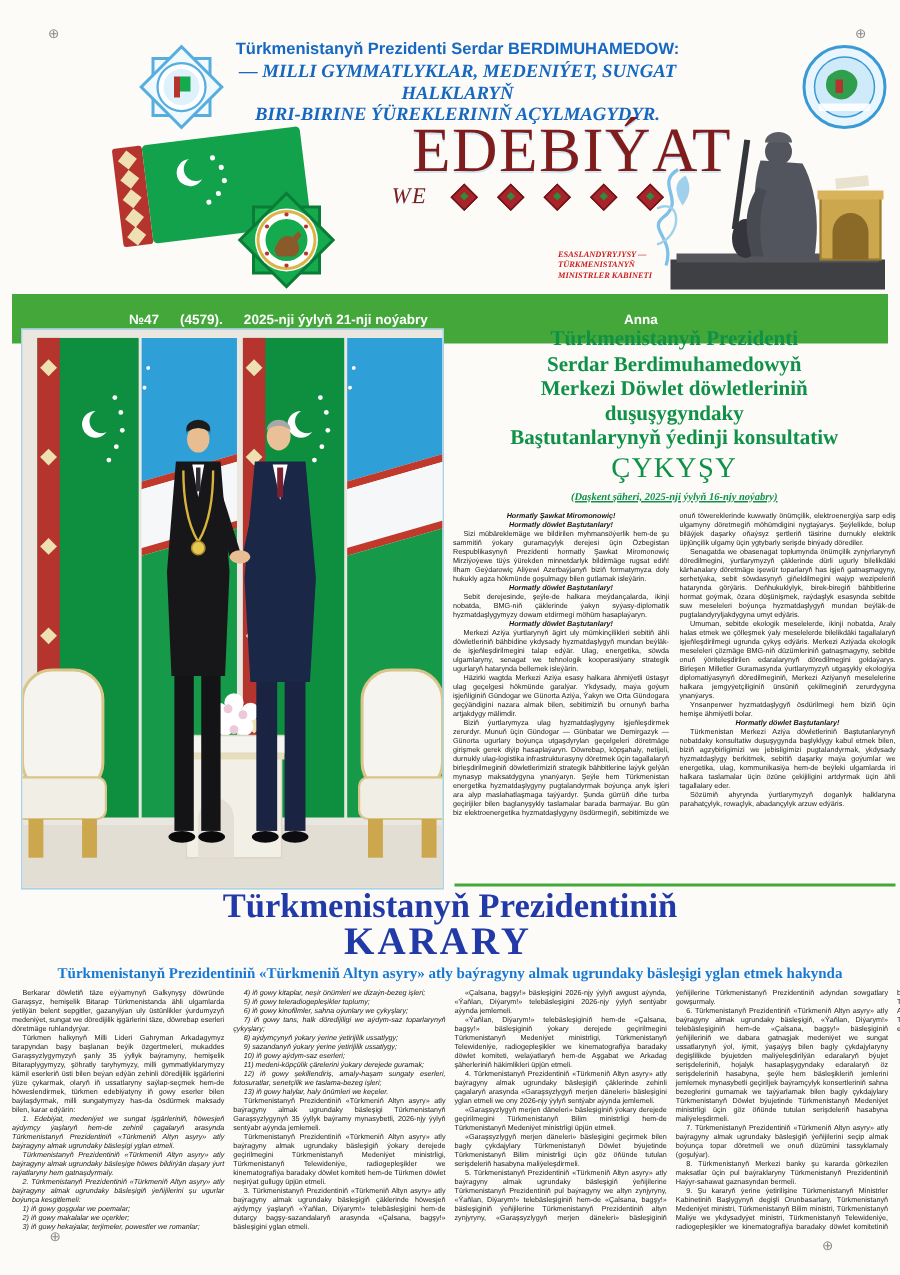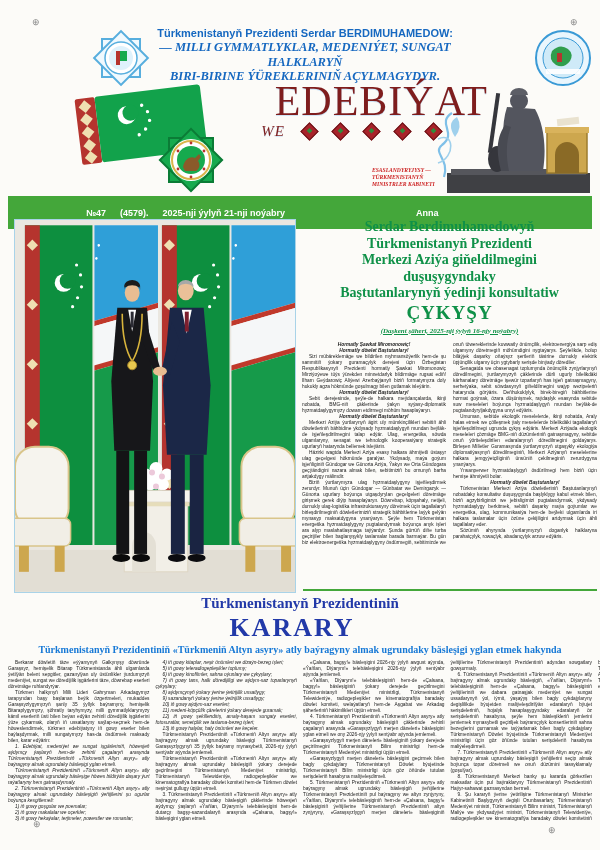--- a/index.html
+++ b/index.html
@@ -25,28 +25,28 @@
   .issuebar{position:absolute;left:8px;top:196px;width:584px;height:33px;background:#44a73a;color:#fff;font-weight:bold;font-size:9px;display:flex;align-items:center;}
   .issuebar span{margin-right:14px;white-space:nowrap;}
   .issue-no{margin-left:78px;}
   .issue-day{position:absolute;left:408px;}
   
   .photo{position:absolute;left:14px;top:219px;width:282px;height:374px;border:1px solid #a9d3e8;box-sizing:border-box;background:#eae7e0;}
   .photo svg{display:block;width:100%;height:100%;}
   
   .speech{position:absolute;left:302px;top:219px;width:295px;}
   .sp-headline{font-family:"Liberation Serif",serif;font-weight:bold;color:#0f9148;text-align:center;font-size:14px;line-height:16.5px;}
-  .sp-title{font-family:"Liberation Serif",serif;font-weight:bold;color:#0f9148;text-align:center;font-size:19px;line-height:22px;letter-spacing:1px;}
+  .sp-title{font-family:"Liberation Serif",serif;font-weight:normal;color:#0f9148;text-align:center;font-size:19px;line-height:22px;letter-spacing:1px;}
   .sp-dateline{font-family:"Liberation Serif",serif;font-style:italic;font-weight:bold;color:#0f9148;text-align:center;font-size:7px;line-height:10px;margin-top:2px;text-decoration:underline;}
   .sp-body{margin-top:6px;height:246px;column-count:2;column-gap:7px;font-size:4.8px;line-height:6px;color:#1a1a1a;text-align:justify;}
   p.blk{margin:0;text-indent:7px;}
   p.h{text-align:center;font-weight:bold;font-style:italic;text-indent:0;}
   .greenrule{position:absolute;left:303px;top:589px;width:294px;height:2px;background:#44a73a;}
   
-  .dc-t1{position:absolute;left:0;top:593px;width:600px;text-align:center;font-family:"Liberation Serif",serif;font-weight:bold;color:#2239a8;font-size:15px;line-height:21px;}
+  .dc-t1{position:absolute;left:0;top:593px;width:600px;text-align:center;font-family:"Liberation Serif",serif;font-weight:bold;color:#2239a8;font-size:23px;line-height:21px;}
   .dc-t2{position:absolute;left:0;top:613px;width:584px;text-align:center;font-family:"Liberation Serif",serif;font-weight:bold;color:#2239a8;font-size:26px;line-height:29px;letter-spacing:2px;}
   .dc-sub{position:absolute;left:20px;top:644px;width:560px;text-align:center;font-family:"Liberation Serif",serif;font-weight:bold;color:#1779d6;font-size:10px;line-height:12px;}
   .dc-body{position:absolute;left:8px;top:660px;width:584px;height:165px;column-count:4;column-gap:6px;font-size:4.8px;line-height:6px;color:#1a1a1a;text-align:justify;}
   p.i{font-style:italic;}
   .sig-role{font-weight:bold;text-align:right;padding-right:12px;font-size:5.8px;line-height:7px;margin:3px 0 0;text-indent:0;}
   .sig-name{font-weight:bold;text-align:right;padding-right:4px;font-size:6.2px;line-height:8px;margin:0;text-indent:0;}
   .sig-place{font-size:5px;line-height:7px;margin:1px 0 0;text-indent:4px;text-align:left;}
 </style>
 </head>
 <body>
@@ -296,23 +296,23 @@
         <rect x="176" y="236" width="14" height="100" fill="#1a2442"></rect>
         <ellipse cx="163" cy="340" rx="9" ry="4" fill="#0c0c10"></ellipse>
         <ellipse cx="183" cy="340" rx="9" ry="4" fill="#0c0c10"></ellipse>
       </g>
       <ellipse cx="146" cy="152" rx="7" ry="4.5" fill="#e9bd92"></ellipse>
     </svg>
   </div>
 
   <div class="speech">
     <div class="sp-headline">
+      <div>Türkmenistanyň Prezidenti</div>
       <div>Serdar Berdimuhamedowyň</div>
-      <div>Türkmenistanyň Prezidenti</div>
-      <div>Merkezi Aziýa giňeldilmegini</div>
+      <div>Merkezi Döwlet döwletleriniň</div>
       <div>duşuşygyndaky</div>
       <div>Baştutanlarynyň ýedinji konsultatiw</div>
     </div>
     <div class="sp-title">ÇYKYŞY</div>
     <div class="sp-dateline">(Daşkent şäheri, 2025-nji ýylyň 16-njy noýabry)</div>
     <div class="sp-body" id="speech-body">
         <p class="blk h">Hormatly Şawkat Miromonowiç!</p>
         <p class="blk h">Hormatly döwlet Baştutanlary!</p>
         <p class="blk p">Sizi mübäreklemäge we bildirilen myhmansöýerlik hem-de şu sammitiň ýokary guramaçylyk derejesi üçin Özbegistan Respublikasynyň Prezidenti hormatly Şawkat Miromonowiç Mirziýoýewe tüýs ýürekden minnetdarlyk bildirmäge rugsat ediň! Ilham Geýdarowiç Aliýewi Azerbaýjanyň biziň formatymyza doly hukukly agza hökmünde goşulmagy bilen gutlamak isleýärin.</p>
         <p class="blk h">Hormatly döwlet Baştutanlary!</p>

